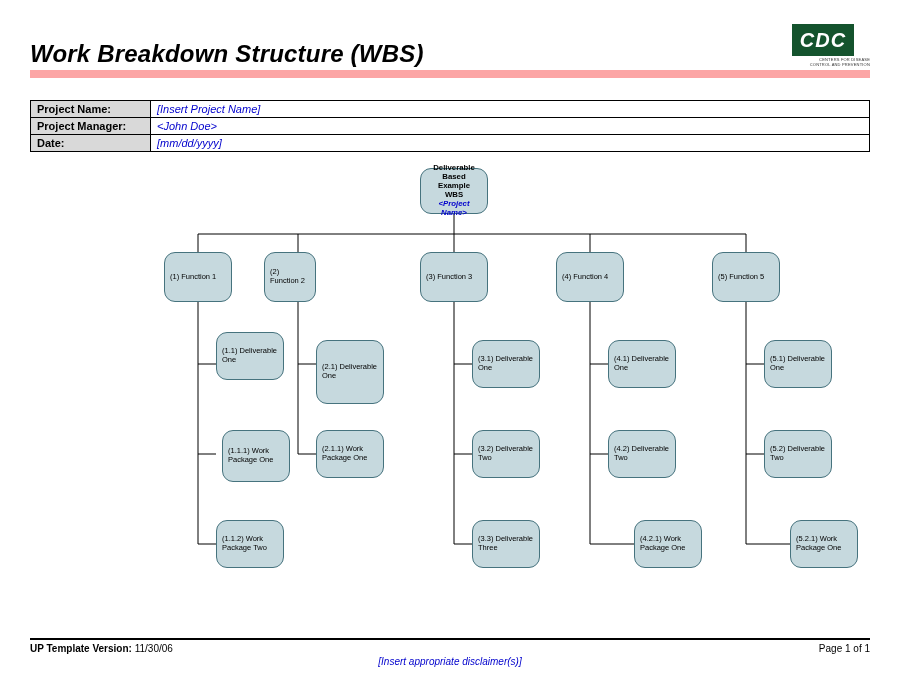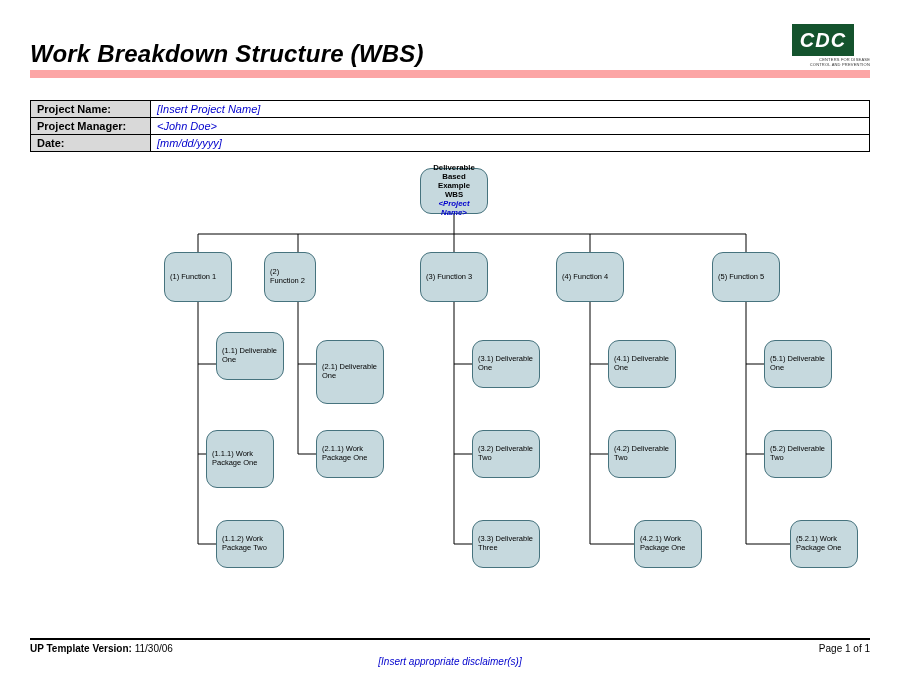--- a/index.html
+++ b/index.html
@@ -220,21 +220,21 @@
   <div class="node" style="left:442px; top:180px; width:68px; height:48px;">
       <span>(3.1) Deliverable One</span>
     </div>
   <div class="node" style="left:578px; top:180px; width:68px; height:48px;">
       <span>(4.1) Deliverable One</span>
     </div>
   <div class="node" style="left:734px; top:180px; width:68px; height:48px;">
       <span>(5.1) Deliverable One</span>
     </div>
 
-  <div class="node" style="left:176px; top:270px; width:68px; height:58px;">
+  <div class="node" style="left:192px; top:270px; width:68px; height:52px;">
       <span>(1.1.1) Work Package One</span>
     </div>
   <div class="node" style="left:286px; top:270px; width:68px; height:48px;">
       <span>(2.1.1) Work Package One</span>
     </div>
   <div class="node" style="left:442px; top:270px; width:68px; height:48px;">
       <span>(3.2) Deliverable Two</span>
     </div>
   <div class="node" style="left:578px; top:270px; width:68px; height:48px;">
       <span>(4.2) Deliverable Two</span>

